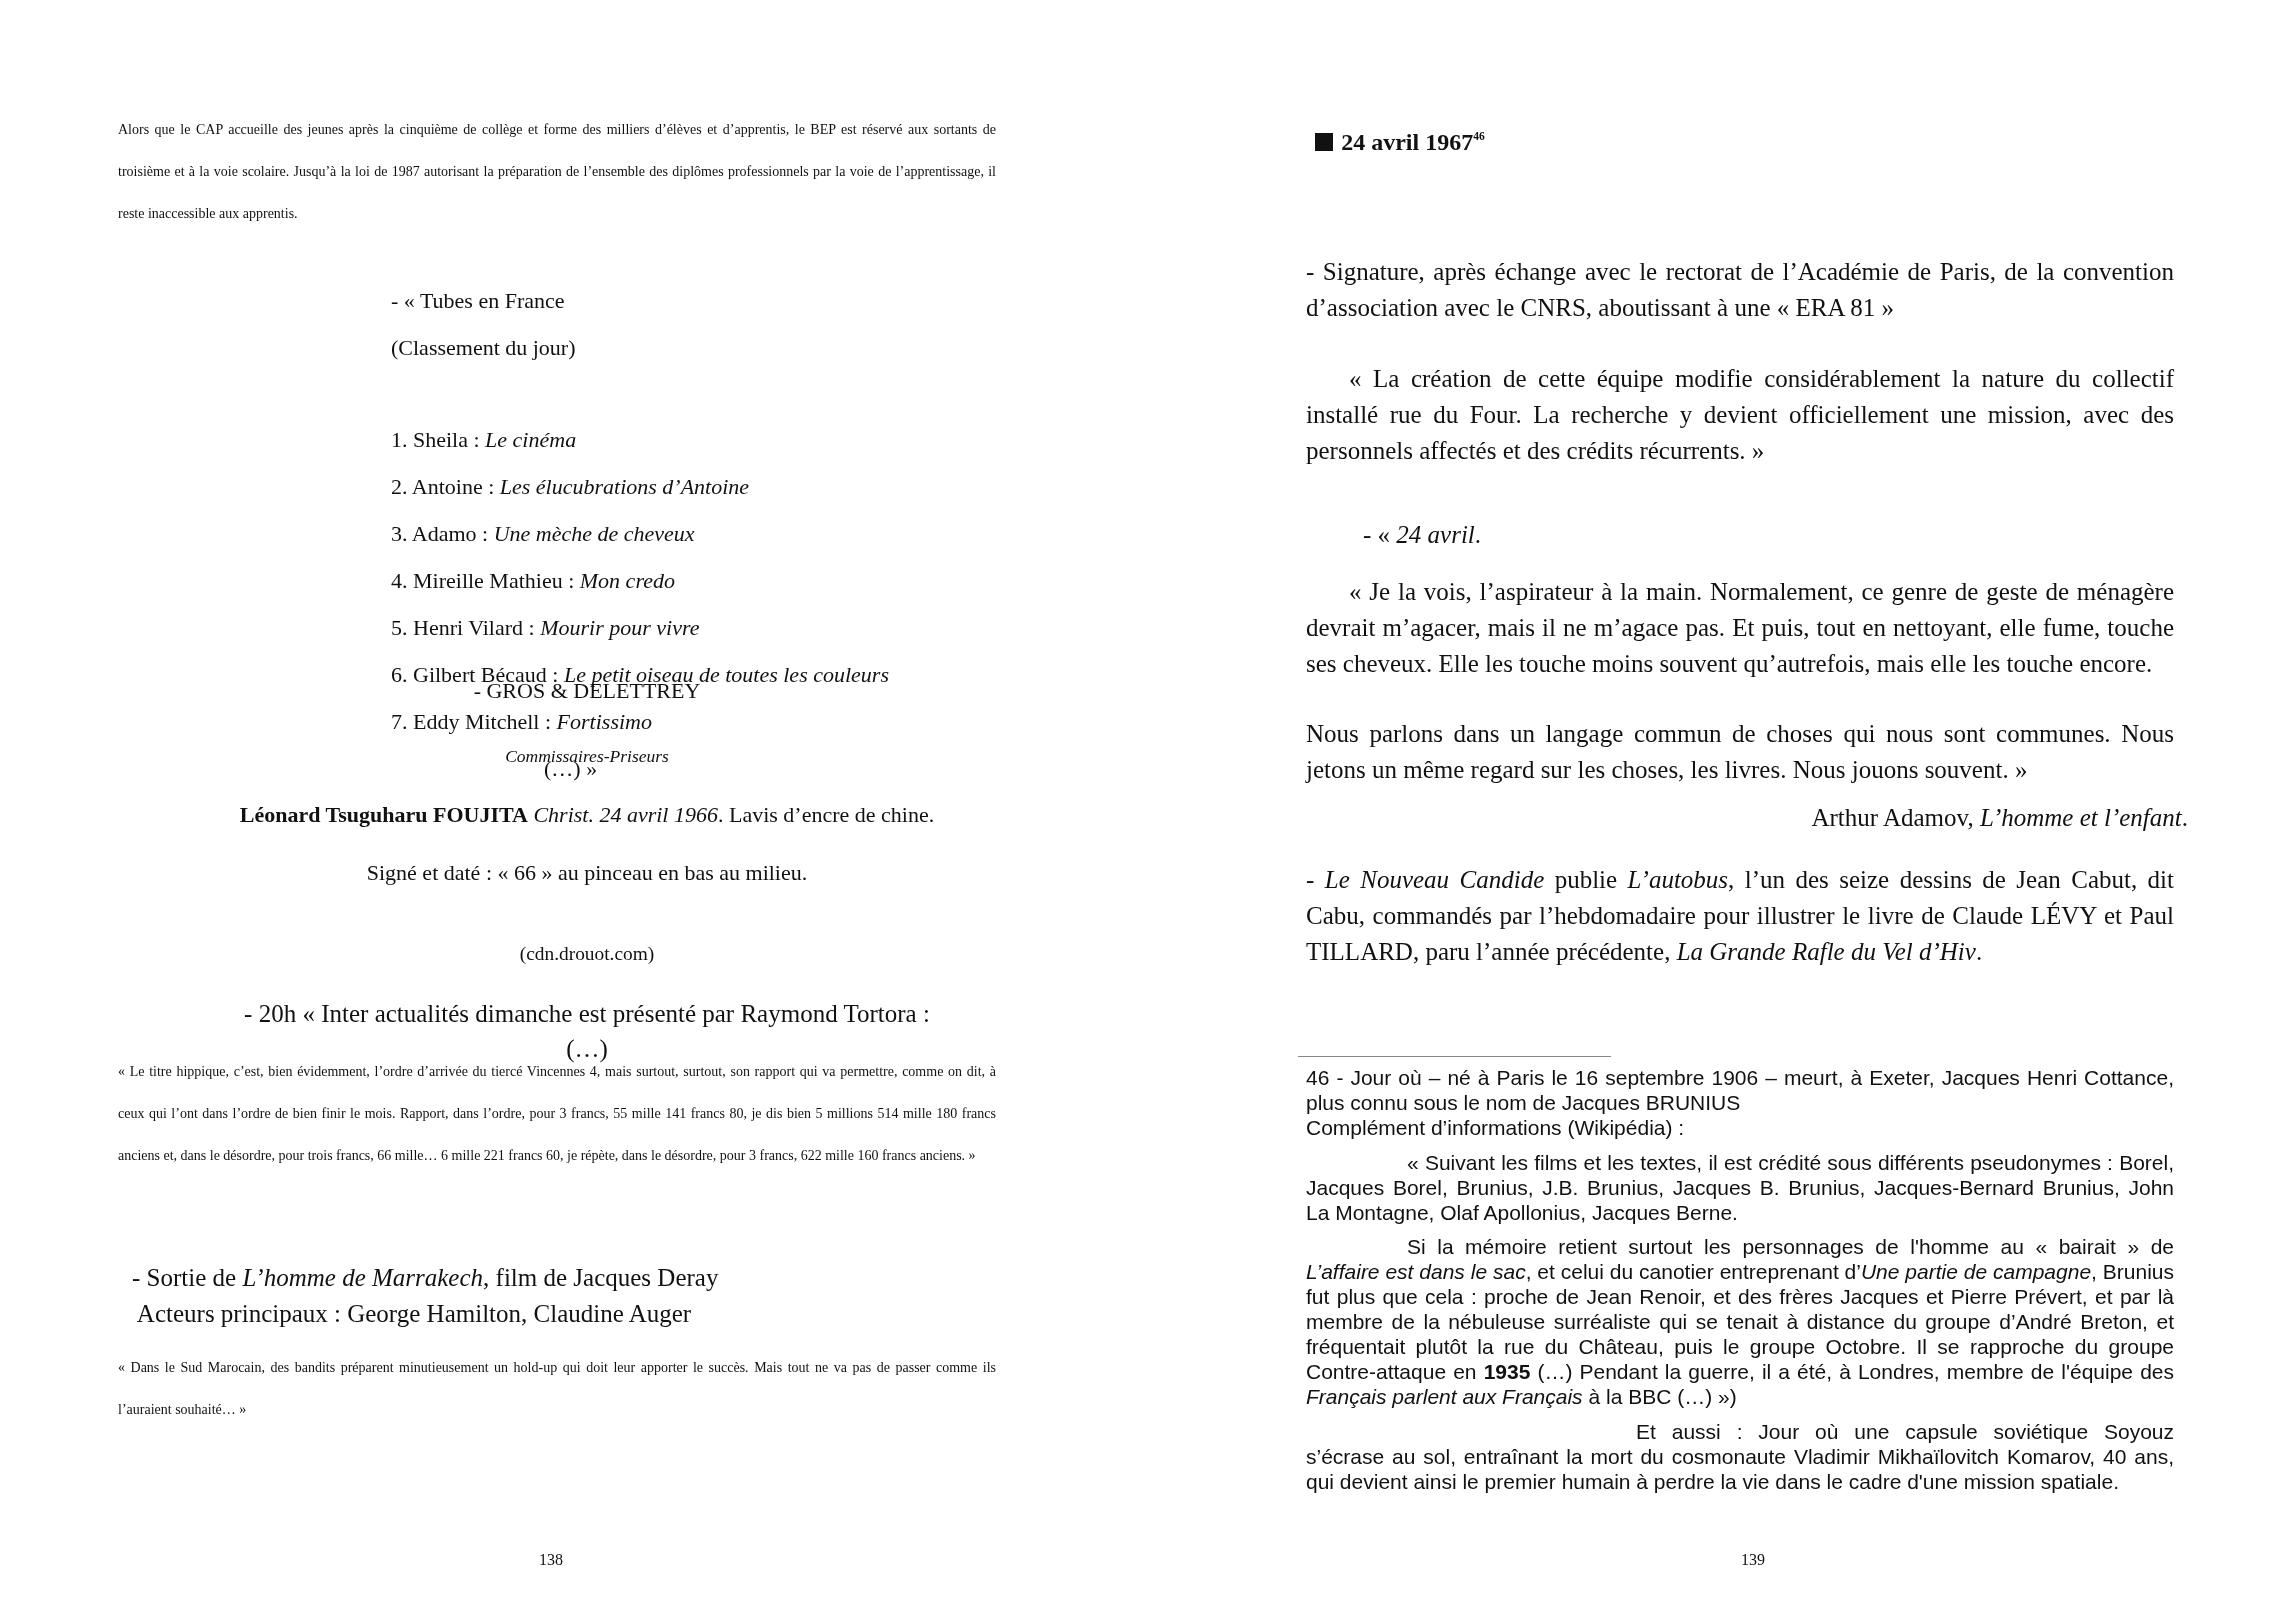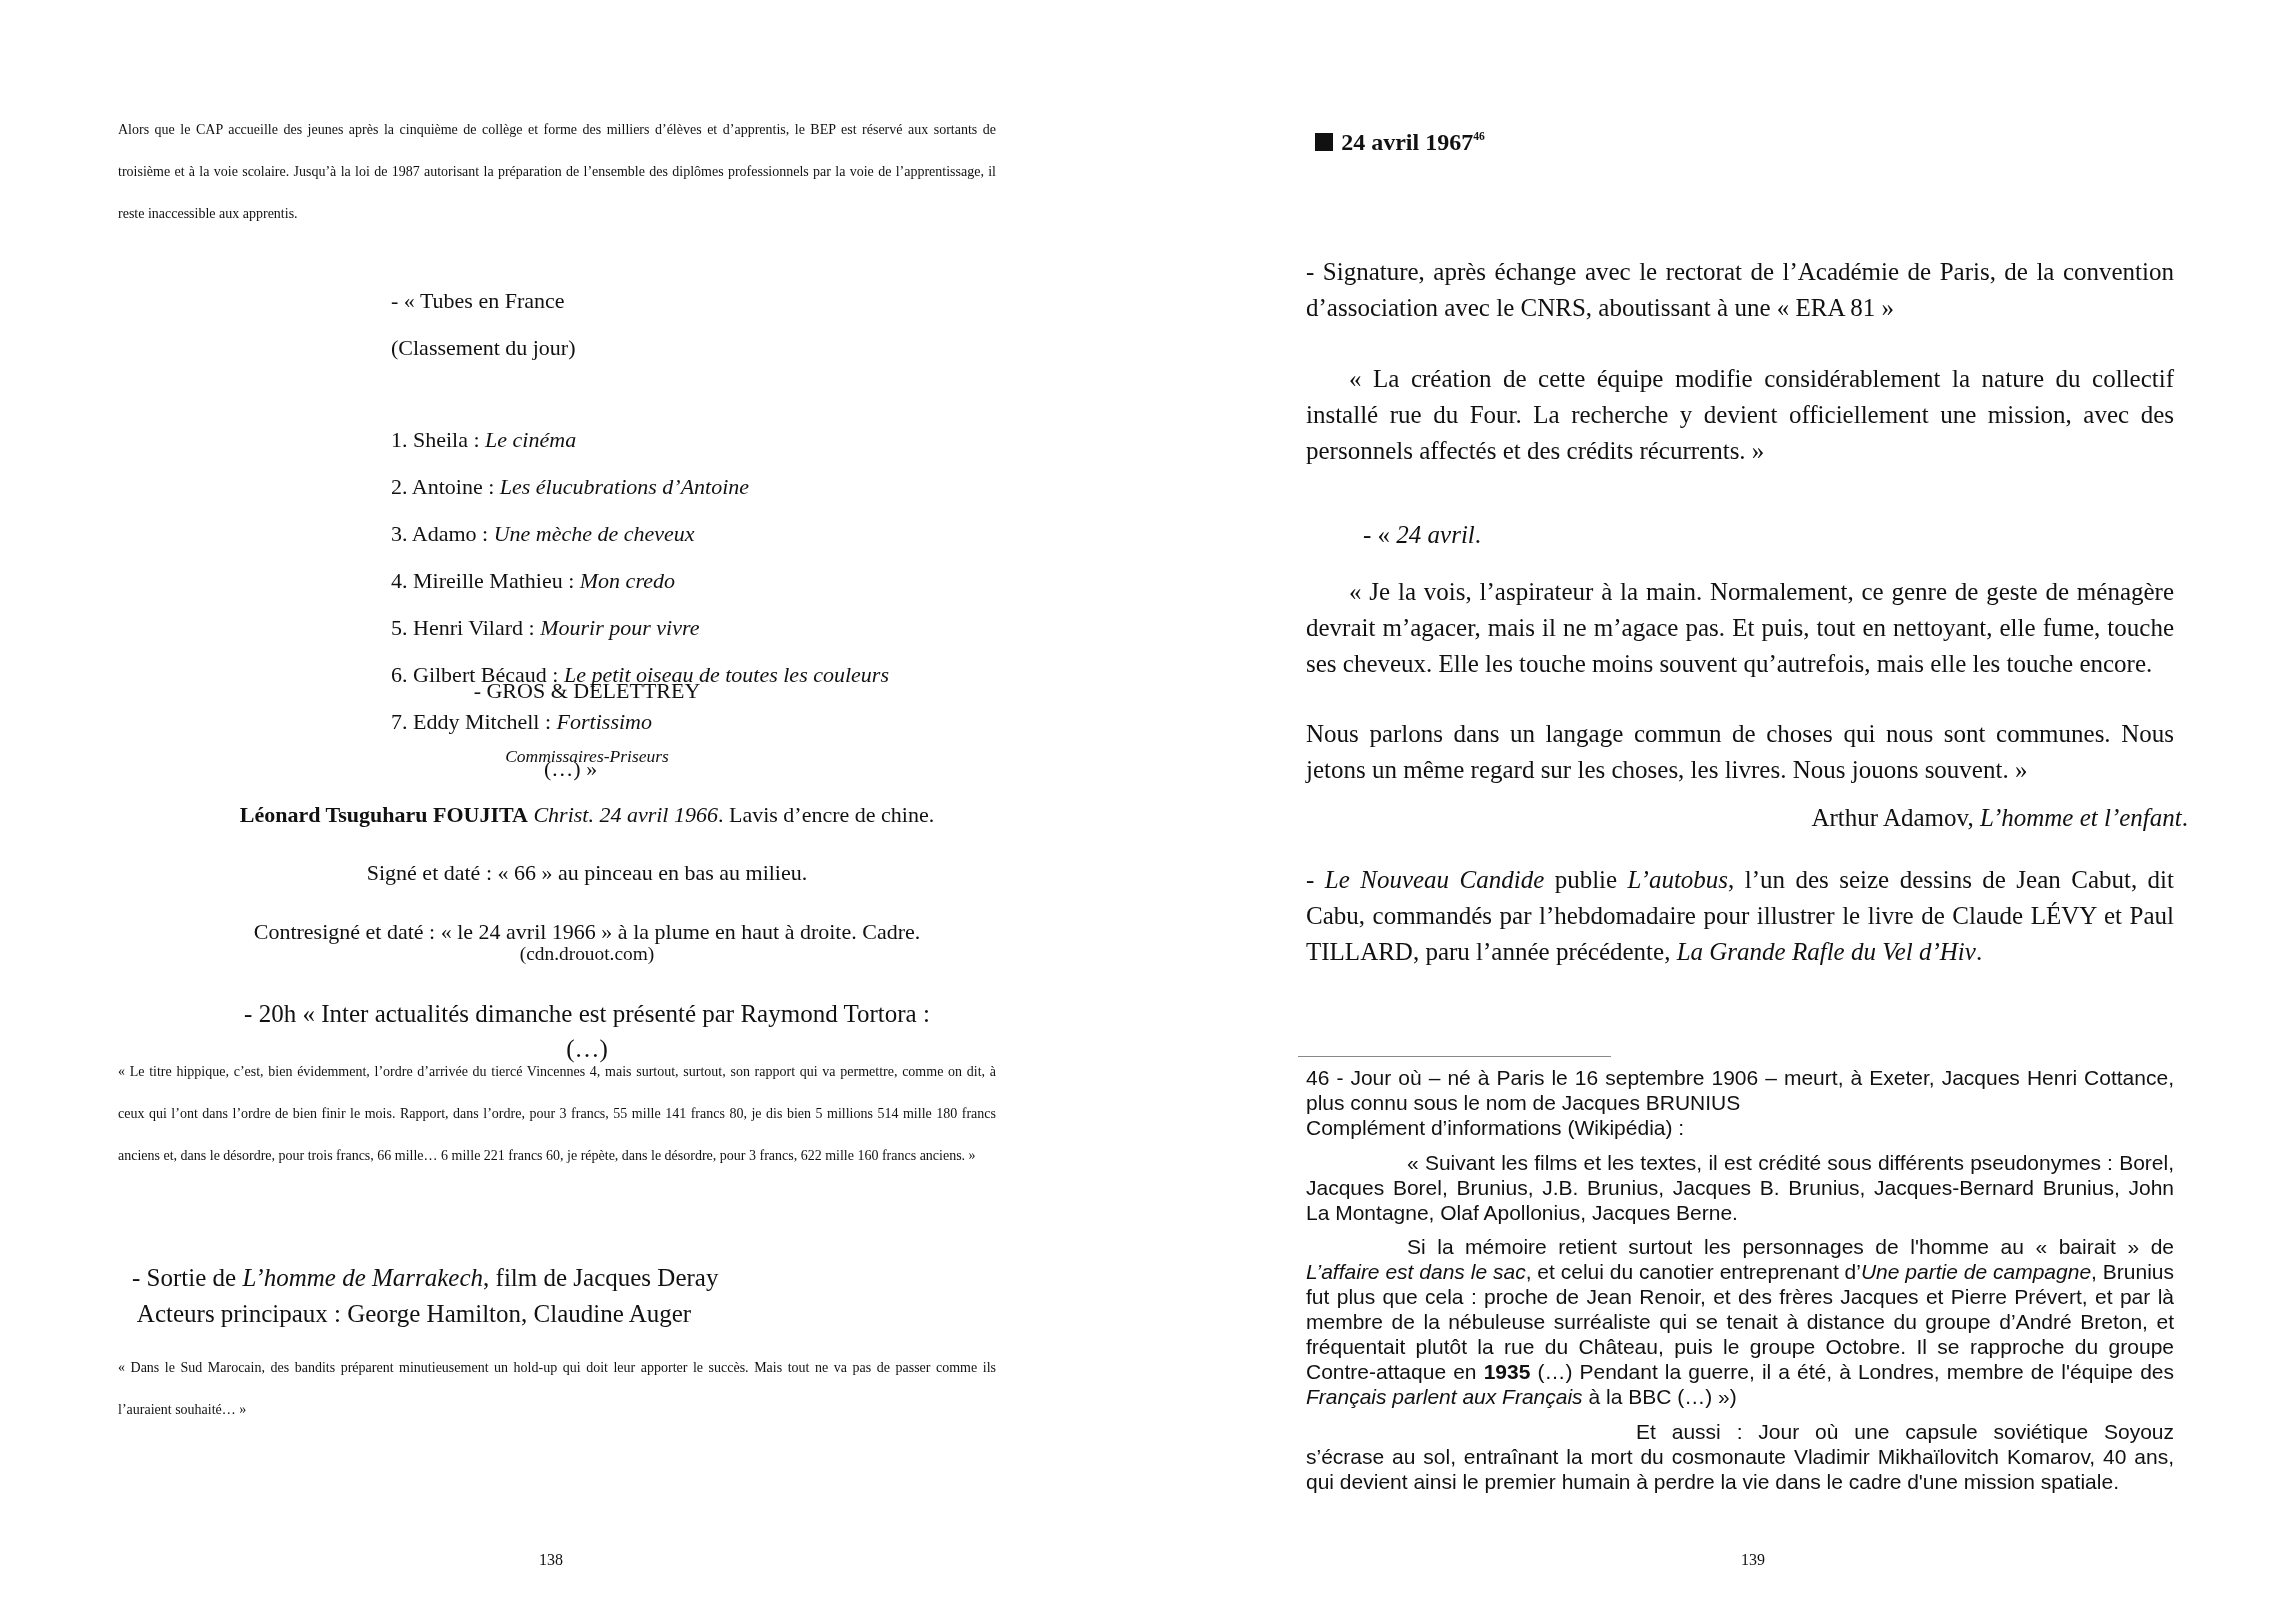--- a/index.html
+++ b/index.html
@@ -48,21 +48,20 @@
   </div>
 
   <p class="abs line center" style="left:0; width:1146px; top:660px;">- GROS &amp; DELETTREY</p>
 
   <p class="abs line center small-it" style="left:0; width:1146px; top:726px;">Commissaires-Priseurs</p>
 
   <p class="abs line center" style="left:0; width:1146px; top:784px;"><span class="bold">Léonard Tsuguharu FOUJITA</span> <span class="it">Christ. 24 avril 1966</span><span>. Lavis d’encre de chine.</span></p>
 
   <p class="abs line center" style="left:0; width:1146px; top:842px;">Signé et daté : « 66 » au pinceau en bas au milieu.</p>
 
-  <p class="abs line center" style="left:0; width:1146px; top:901px;">Contresigné et daté : « le 24 avril 1966 » à la plume en haut à droite. Cadre.</p>
   <p class="abs line center" style="left:0; width:1146px; top:927px; font-size:19.4px; line-height:25px;">(cdn.drouot.com)</p>
 
   <p class="abs line center big" style="left:0; width:1146px; top:982px;">- 20h « Inter actualités dimanche est présenté par Raymond Tortora :</p>
   <p class="abs line center big" style="left:0; width:1146px; top:1017px;">(…)</p>
 
   <p class="abs para" style="left:118px; top:1051px; width:878px;">« Le titre hippique, c’est, bien évidemment, l’ordre d’arrivée du tiercé Vincennes 4, mais surtout, surtout, son rapport qui va permettre, comme on dit, à ceux qui l’ont dans l’ordre de bien finir le mois. Rapport, dans l’ordre, pour 3 francs, 55 mille 141 francs 80, je dis bien 5 millions 514 mille 180 francs anciens et, dans le désordre, pour trois francs, 66 mille… 6 mille 221 francs 60, je répète, dans le désordre, pour 3 francs, 622 mille 160 francs anciens. »</p>
 
   <p class="abs line big" style="left:118px; top:1246px;"><span>- Sortie de </span><span class="it">L’homme de Marrakech</span><span>, film de Jacques Deray</span></p>
   <p class="abs line big" style="left:118px; top:1282px; white-space:pre;"> Acteurs principaux : George Hamilton, Claudine Auger</p>
 

